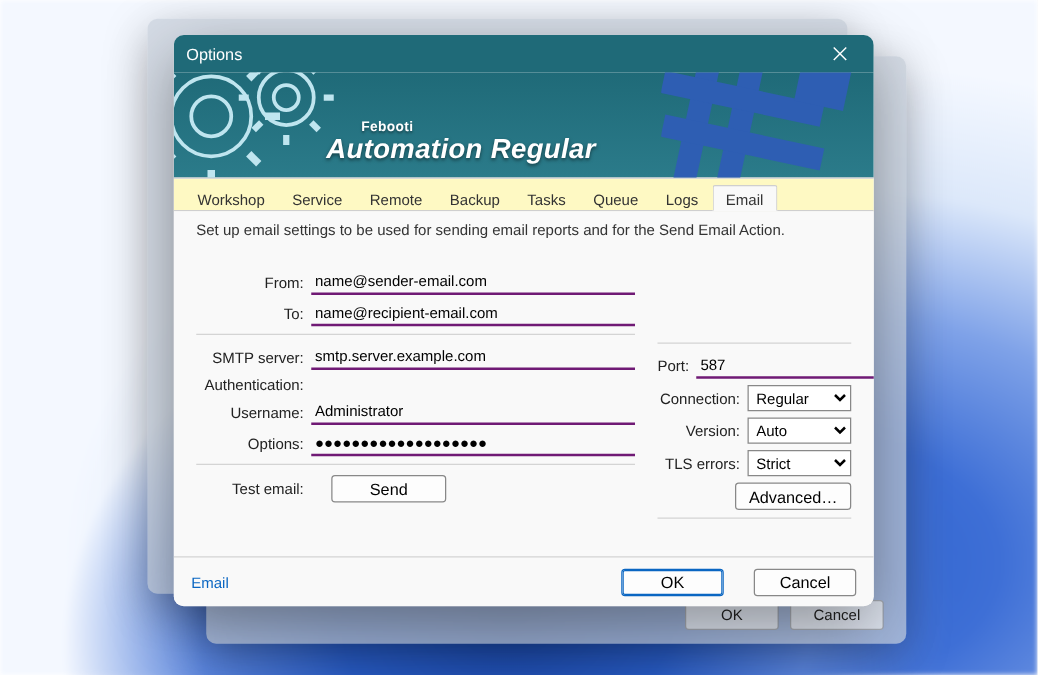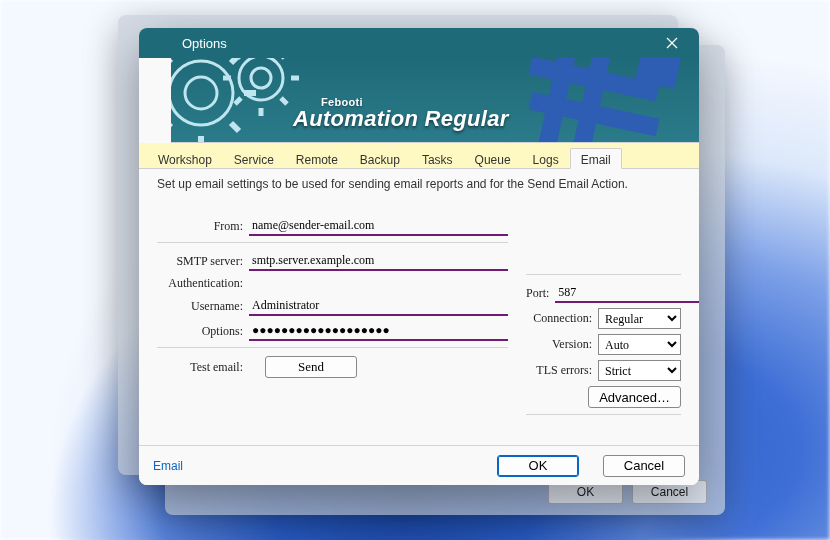--- a/index.html
+++ b/index.html
@@ -58,35 +58,34 @@
     overflow: hidden;
   }
   .titlebar {
     height: 30px;
     background: #1f6a78;
     color: #fff;
     display: flex; align-items: center;
     padding: 0 10px;
     flex-shrink: 0;
   }
-  .titlebar .title { font-size: 13px; flex:1;margin-left:33px; }
+  .titlebar .title { font-size: 13px; flex:1; }
   .titlebar .close {
     width: 34px; height: 30px;
     display:flex; align-items:center; justify-content:center;
     cursor:pointer;
   }
   .titlebar .close svg { stroke:#fff; stroke-width:1.2; }
   .banner {
     height: 85px;
     background: linear-gradient(to bottom, #1f6a78 0%, #2b7b8a 100%);
     position: relative;
     overflow: hidden;
     flex-shrink:0;
     border-bottom:1px solid #d0d0d0;
-    margin-left:32px;
   }
   .banner .gears {
     position:absolute; left:-25px; top:-20px;
   }
   .banner .shapes {
     position:absolute; right:10px; top:-8px;
   }
   .banner .brand-sup {
     position:absolute; left:150px; top:38px;
     color:#fff; font-size:11px; font-weight:600;
@@ -131,21 +130,21 @@
   }
   .desc {
     color:#333; font-size:12px; margin-bottom:25px;
   }
   .cols {
     display:flex; gap:18px;
   }
   .col-left { flex:1.35; }
   .col-right { width:155px; }
   .row {
-    display:flex; align-items:center; margin-bottom:5px;font-family:Liberation Serif, serif;
+    display:flex; align-items:center; margin-bottom:5px;
   }
   .row label {
     width:92px; text-align:right; padding-right:6px;
     color:#222;
   }
   .col-right .row label { width:72px; }
   .row input[type=text], .row input[type=password] {
     flex:1; height:20px;
     border:none; border-bottom:2px solid #701a75;
     background:transparent;
@@ -268,20 +267,24 @@
 
   <div class="pane">
     <div class="desc">Set up email settings to be used for sending email reports and for the Send Email Action.</div>
 
     <div class="cols">
       <div class="col-left">
         <div class="row">
           <label>From:</label>
           <input type="text" value="name@sender-email.com" style="">
         </div>
+        <div class="row">
+          <label>To:</label>
+          <input type="text" value="name@recipient-email.com" style="">
+        </div>
         <hr class="hr">
         <div class="row">
           <label>SMTP server:</label>
           <input type="text" value="smtp.server.example.com" style="">
         </div>
         <div class="row">
           <label>Authentication:</label>
         </div>
         <div class="row">
           <label>Username:</label>

